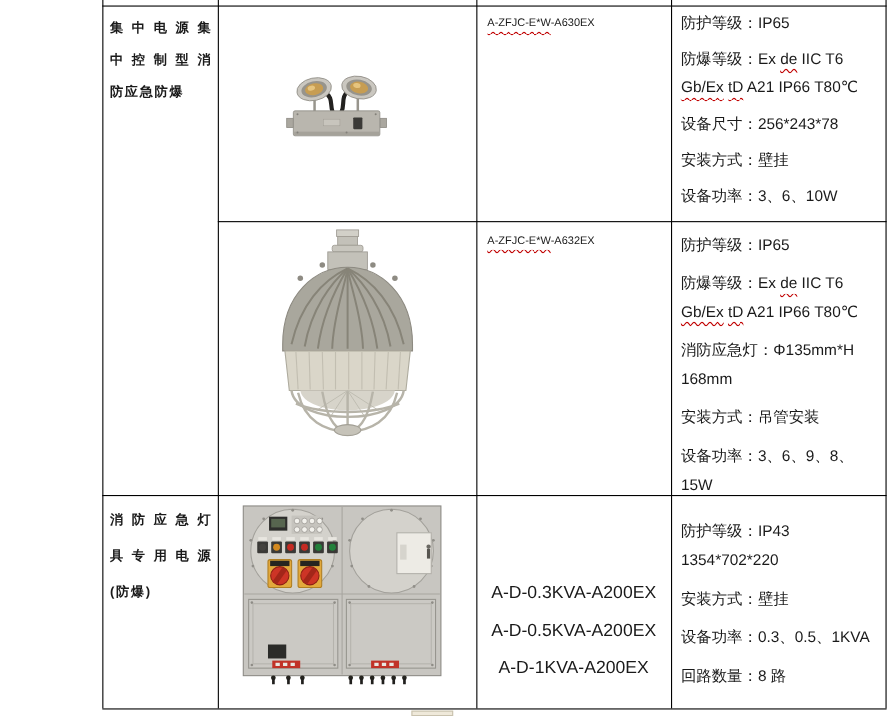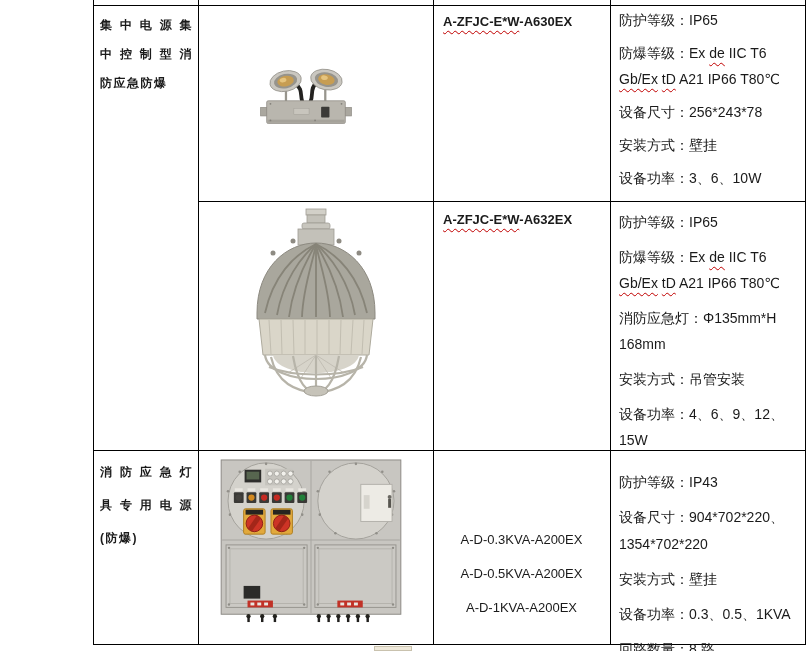--- a/index.html
+++ b/index.html
@@ -12,25 +12,25 @@
   .vline{position:absolute;width:1px;top:0;height:644px;background:#000;}
   .hline{position:absolute;height:1px;background:#000;}
   
   .cell{position:absolute;box-sizing:border-box;}
   .cat{
     font-size:12px;letter-spacing:1.5px;padding:5px 5px 0 6px;line-height:29px;font-weight:bold;
   }
   .cat .cat-line{text-align:justify;text-align-last:justify;}
   .cat .cat-line:last-child{text-align-last:left;}
   .cat-r3{line-height:33px;}
-  .model-box{padding:6px 4px 0 9px;font-size:13px;font-weight:bold;}
+  .model-box{padding:6px 4px 0 9px;font-size:10px;}
   .model-box .spec{margin:0;line-height:20px;}
   .models-center{
     display:flex;flex-direction:column;align-items:center;
-    padding-top:72px;font-size:13px;line-height:34px;
+    padding-top:72px;font-size:16px;line-height:34px;
   }
   .specs{padding-left:8px;padding-right:2px;font-size:14px;}
   .spec{margin:13px 0 0;line-height:20px;}
   .spec:first-child{margin-top:0;}
   .spec.cont{margin-top:6px;}
   .specs-r2 .spec{margin-top:15px;}
   .specs-r2 .spec:first-child{margin-top:0;}
   .specs-r2 .spec.cont{margin-top:6px;}
   .specs-r3 .spec{margin-top:15px;}
   .specs-r3 .spec:first-child{margin-top:16px;}
@@ -302,27 +302,26 @@
       <p class="spec"><span>设备功率：3、6、10W</span></p>
     </div>
 
   <div class="cell specs specs-r2" style="left:611px;top:202px;width:193px;height:247px;padding-top:10px">
       <p class="spec"><span>防护等级：IP65</span></p>
       <p class="spec"><span>防爆等级：Ex </span><span class="wavy">de</span><span> IIC T6</span></p>
       <p class="spec cont"><span class="wavy">Gb/Ex</span><span> </span><span class="wavy">tD</span><span> A21 IP66 T80℃</span></p>
       <p class="spec"><span>消防应急灯：Φ135mm*H</span></p>
       <p class="spec cont"><span>168mm</span></p>
       <p class="spec"><span>安装方式：吊管安装</span></p>
-      <p class="spec"><span>设备功率：4、6、9、12、</span></p>
+      <p class="spec"><span>设备功率：3、6、9、8、</span></p>
       <p class="spec cont"><span>15W</span></p>
     </div>
 
   <div class="cell specs specs-r3" style="left:611px;top:451px;width:193px;height:192px;padding-top:5px">
       <p class="spec"><span>防护等级：IP43</span></p>
-      <p class="spec"><span>设备尺寸：904*702*220、</span></p>
       <p class="spec cont"><span>1354*702*220</span></p>
       <p class="spec"><span>安装方式：壁挂</span></p>
       <p class="spec"><span>设备功率：0.3、0.5、1KVA</span></p>
       <p class="spec"><span>回路数量：8 路</span></p>
     </div>
 
   <div class="artifact"></div>
 </div>
 
 </body></html>

